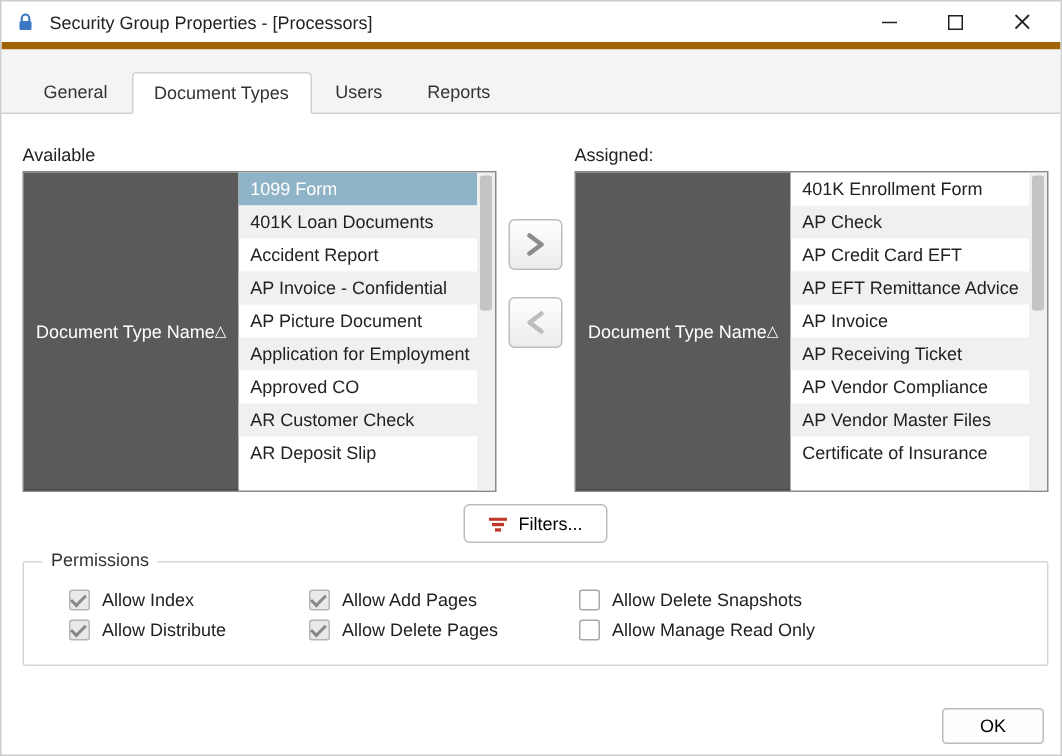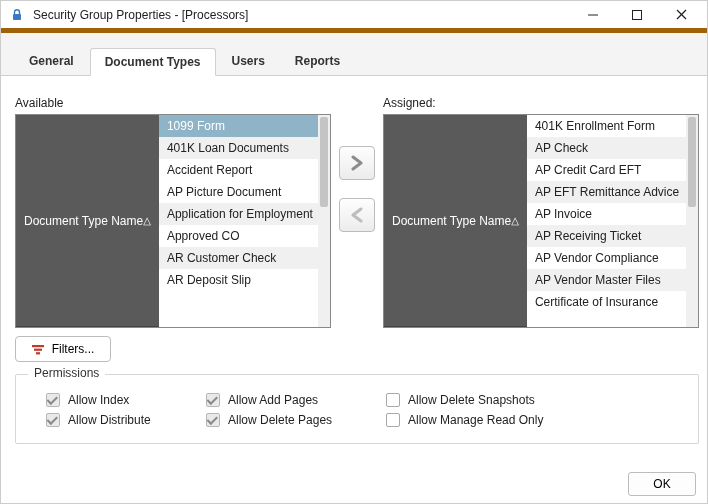--- a/index.html
+++ b/index.html
@@ -38,21 +38,20 @@
     border-bottom: 1px solid #d0d0d0;
     background: #f4f4f4;
   }
   .tab {
     padding: 6px 14px 6px 14px;
     font-size: 12px;
     color: #333;
     cursor: pointer;
     position: relative;
     bottom: -1px;
-    font-weight: bold;
   }
   .tab.active {
     background: #fff;
     border: 1px solid #d0d0d0;
     border-bottom: 1px solid #fff;
     border-radius: 3px 3px 0 0;
   }
   .content {
     padding: 20px 8px 10px 14px;
   }
@@ -126,21 +125,21 @@
   .arrow-btn {
     width: 36px; height: 34px;
     border: 1px solid #bcbcbc;
     border-radius: 4px;
     background: linear-gradient(#fefefe, #ececec);
     display: flex; align-items: center; justify-content: center;
     color: #777;
   }
   .filters-row {
     display: flex;
-    justify-content: flex-start;
+    justify-content: center;
     padding: 8px 0 6px 0;
   }
   .filters-btn {
     height: 26px;
     min-width: 96px;
     border: 1px solid #bcbcbc;
     border-radius: 4px;
     background: #fff;
     display: flex;
     align-items: center;
@@ -258,20 +257,21 @@
       <div class="listbox">
         <div class="list-header">
           <span>Document Type Name</span>
           <span class="tri">△</span>
         </div>
         <div class="list-body">
           <div class="list-rows" id="available-rows">
               <div class="row selected">1099 Form</div>
               <div class="row alt">401K Loan Documents</div>
               <div class="row">Accident Report</div>
+              <div class="row alt">AP Invoice - Confidential</div>
               <div class="row">AP Picture Document</div>
               <div class="row alt">Application for Employment</div>
               <div class="row">Approved CO</div>
               <div class="row alt">AR Customer Check</div>
               <div class="row">AR Deposit Slip</div>
             </div>
           <div class="scroll-track">
             <div class="scroll-thumb"></div>
           </div>
         </div>

